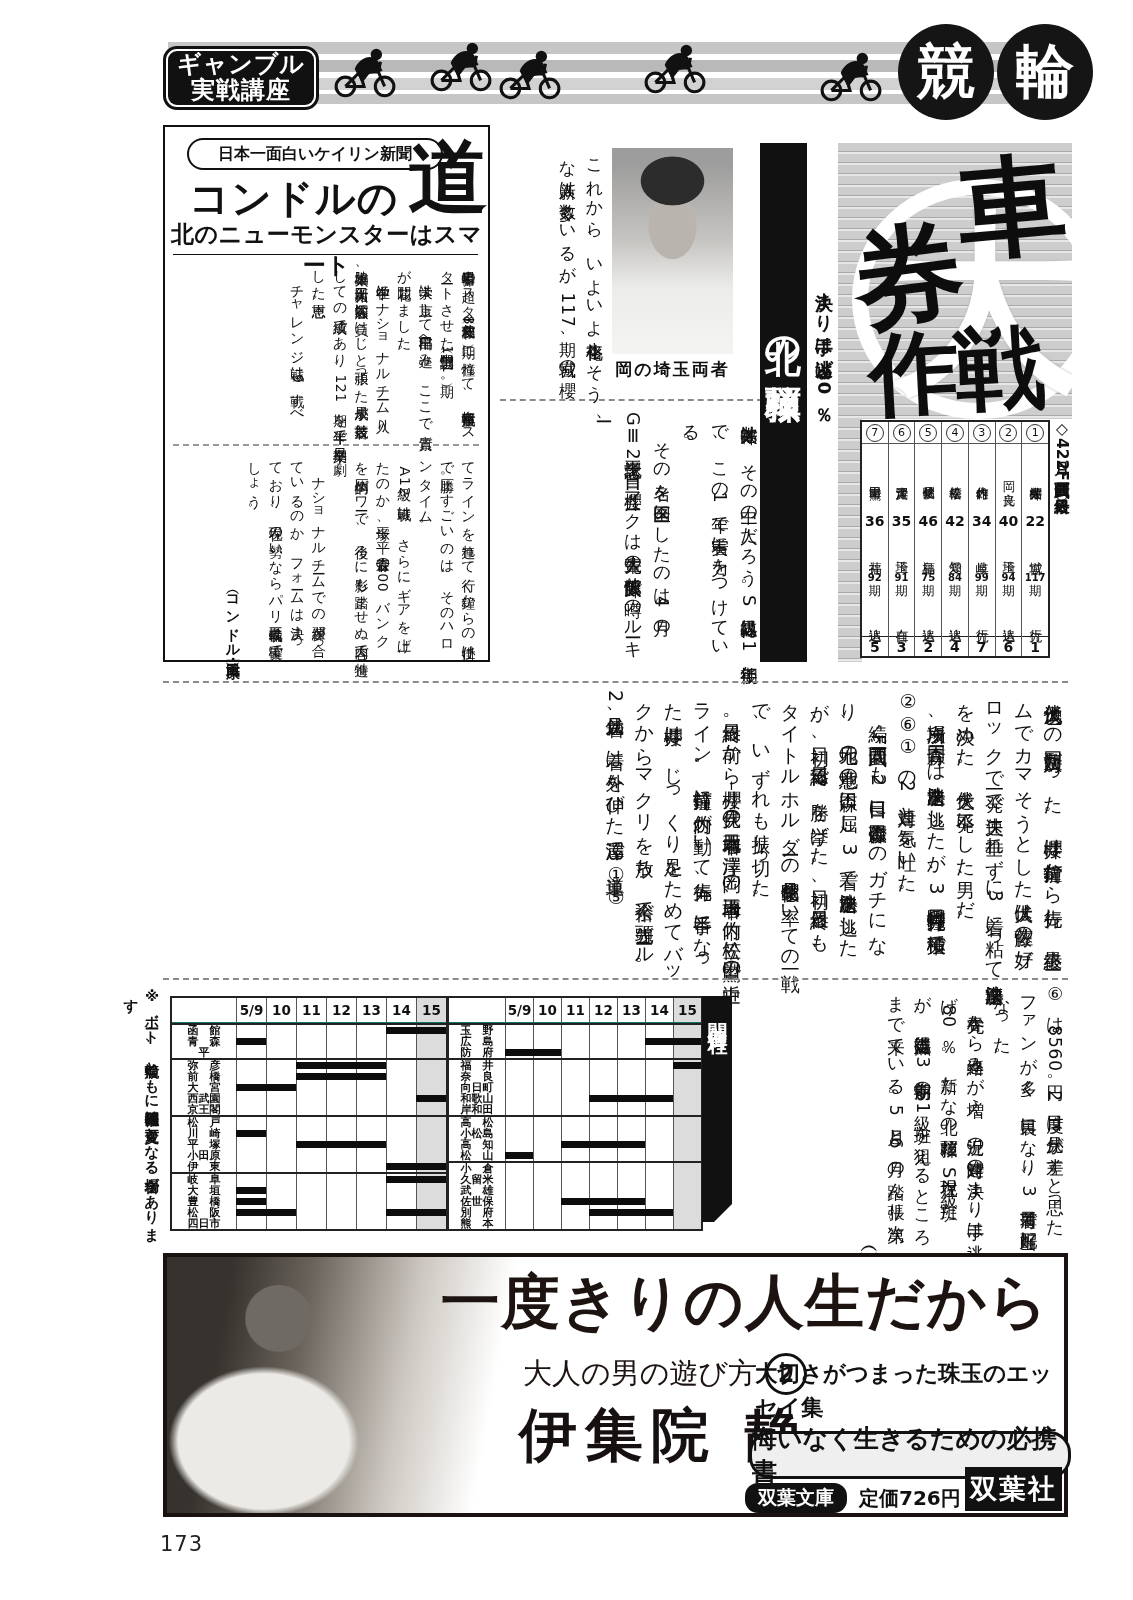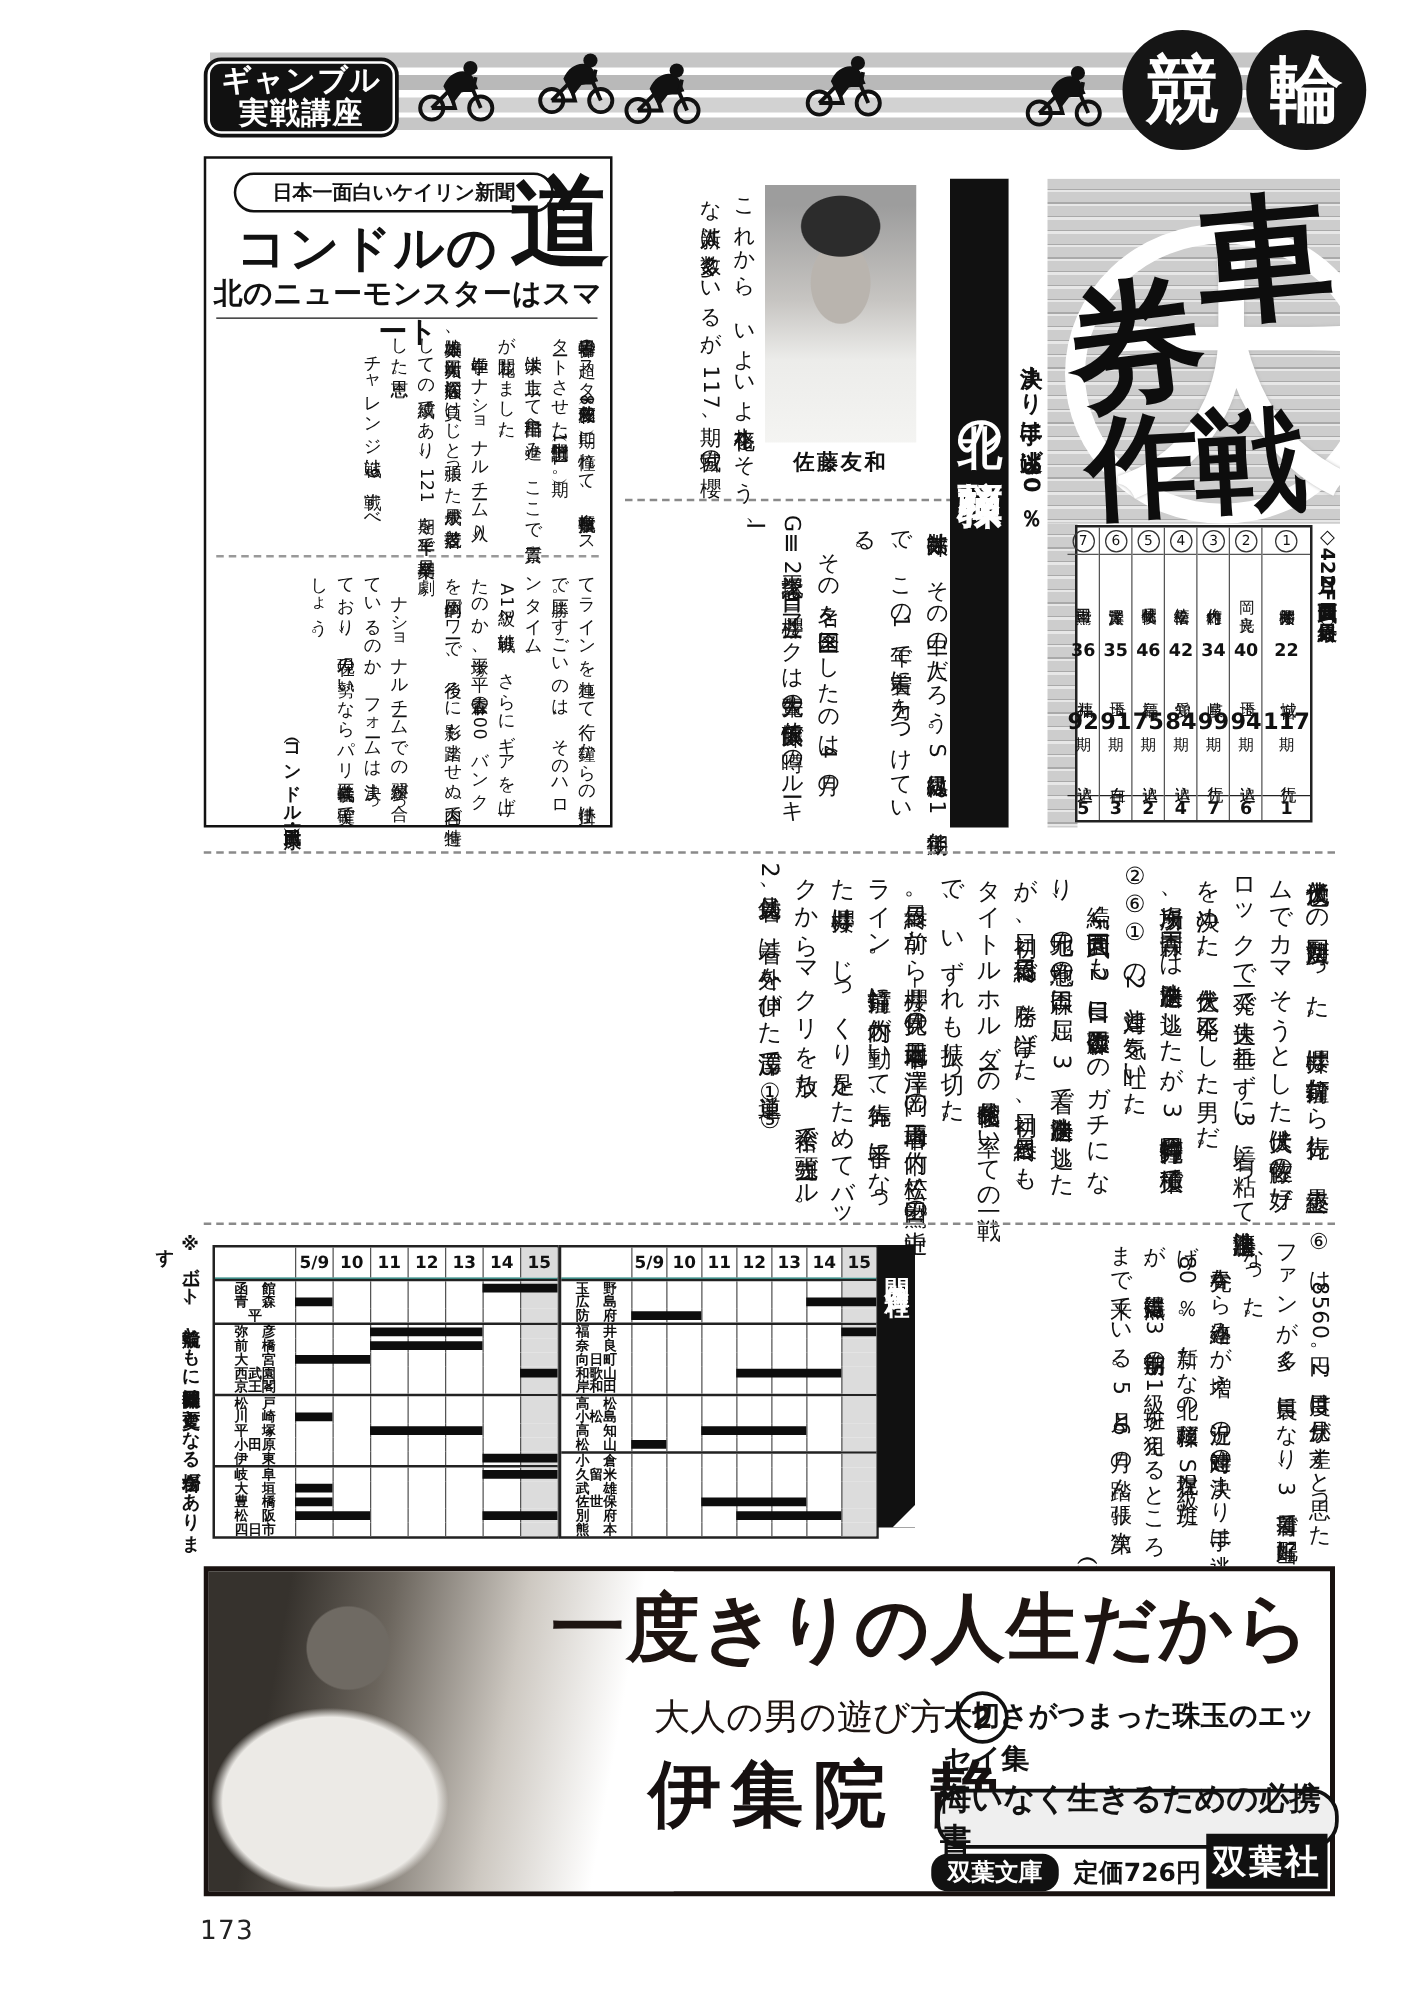--- a/index.html
+++ b/index.html
@@ -66,21 +66,21 @@
       display:flex;flex-direction:row-reverse;}
   .rcol{flex:1;display:flex;flex-direction:column;align-items:center;border-right:1px solid #555;}
   .rcol:first-child{border-right:none;}
   .rcell{display:flex;align-items:center;justify-content:center;width:100%;box-sizing:border-box;}
   .rc-no{height:22px;border-bottom:1px solid #555;}
   .rc-no span{width:16px;height:16px;border:1.3px solid #333;border-radius:50%;font-size:11px;display:flex;align-items:center;justify-content:center;}
   .rc-name{height:66px;font-size:12.5px;letter-spacing:0;}
   .rc-age{height:22px;font-size:14px;font-weight:bold;}
   .rc-pref{height:38px;font-size:13px;}
   .rc-ki{height:32px;flex-direction:column;font-size:12.5px;}
-  .rc-ki b{font-size:18px;}
+  .rc-ki b{font-size:10px;}
   .rc-style{height:34px;font-size:13px;}
   .rc-mark{height:20px;border-top:1.5px solid #222;font-size:14px;font-weight:bold;}
   #race-header{left:1048px;top:420px;width:24px;height:238px;font-size:15.5px;font-weight:bold;letter-spacing:0px;}
 
   
   #hr-top{left:163px;top:681px;width:905px;}
   #hr-mid{left:163px;top:978px;width:905px;}
   #article-text{left:163px;top:690px;width:905px;height:288px;font-size:19px;line-height:29.2px;letter-spacing:0.5px;}
 
   
@@ -197,21 +197,21 @@
         <p>　A級1・2班戦は、さらにギアを上げたのか、平塚、平、青森の400バンクを圧倒的パワーで、後ろに影も踏ませぬ内容で特進劇。</p>
         <p>　ナショナルチームでの練習が合っているのか、フォームは決まっており、現在の勢いならパリ五輪代表は確実でしょう。</p>
         <p class="byline">（コンドル・武田一康）</p>
       </div>
   </div>
 
   <div id="intro-text" class="abs vt">
       <p>これから、いよいよ本格化しそうな新人は数多くいるが、117期、宮城の櫻</p>
     </div>
   <div id="portrait" class="abs"></div>
-  <div id="portrait-caption" class="abs">佐藤友和</div>
+  <div id="portrait-caption" class="abs">岡の埼玉両者</div>
   <div id="feature-dash" class="abs dashline"></div>
   <div id="cont-text" class="abs vt">
       <p>井祐太郎は、その中の一人だろう。S級昇級は21年後期で、この1年で着実に力をつけている。</p>
       <p>　その名を全国区にしたのは4月のGⅢ平塚記念2日目。櫻井マークは大先輩の佐藤慎太郎で噂のルーキー、</p>
     </div>
 
   <div id="side-bar" class="abs">
     <span class="vt">北の核弾頭</span>
   </div>
   <div id="side-strip" class="abs">

